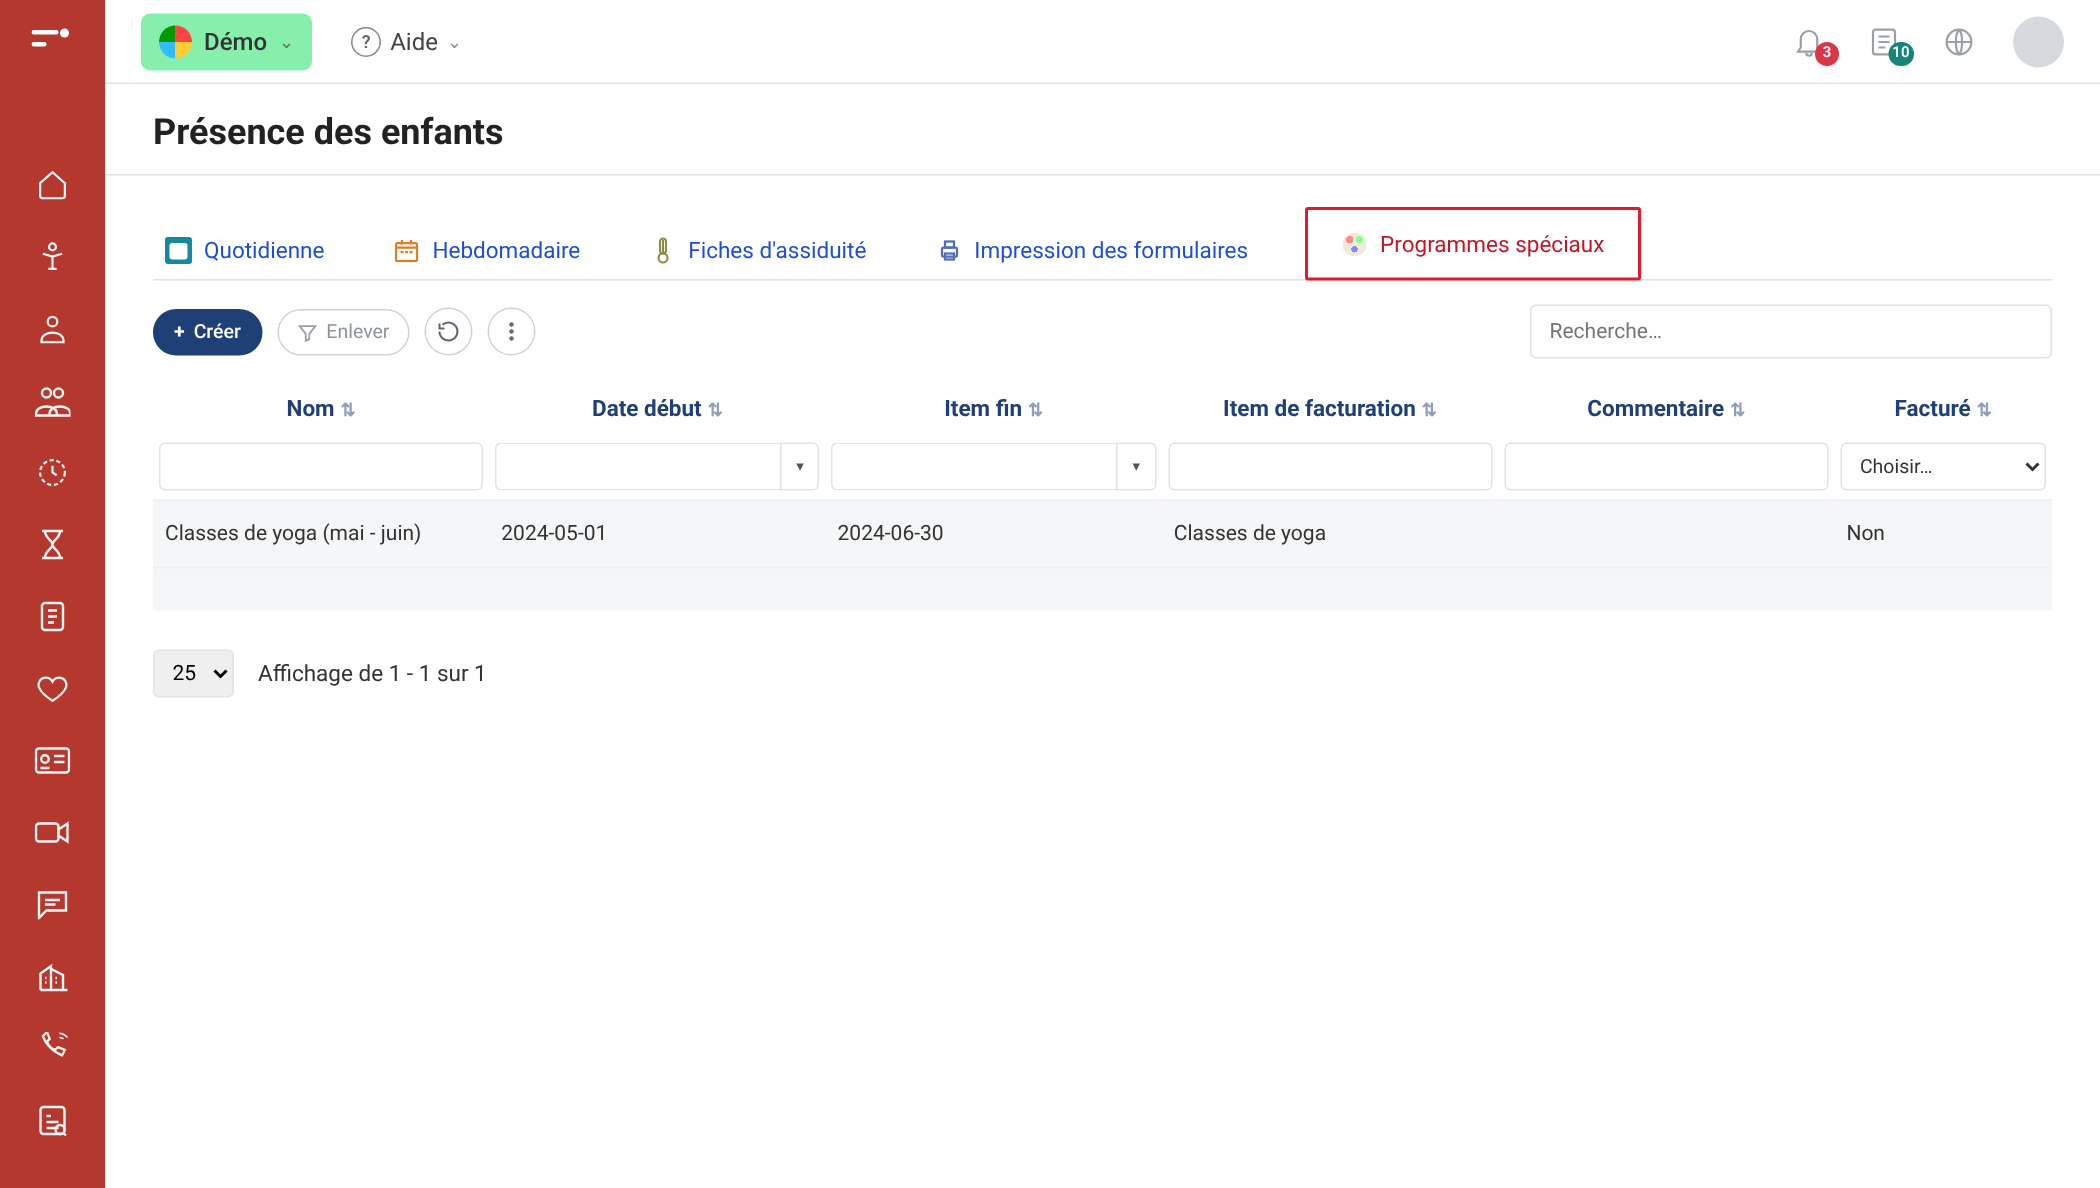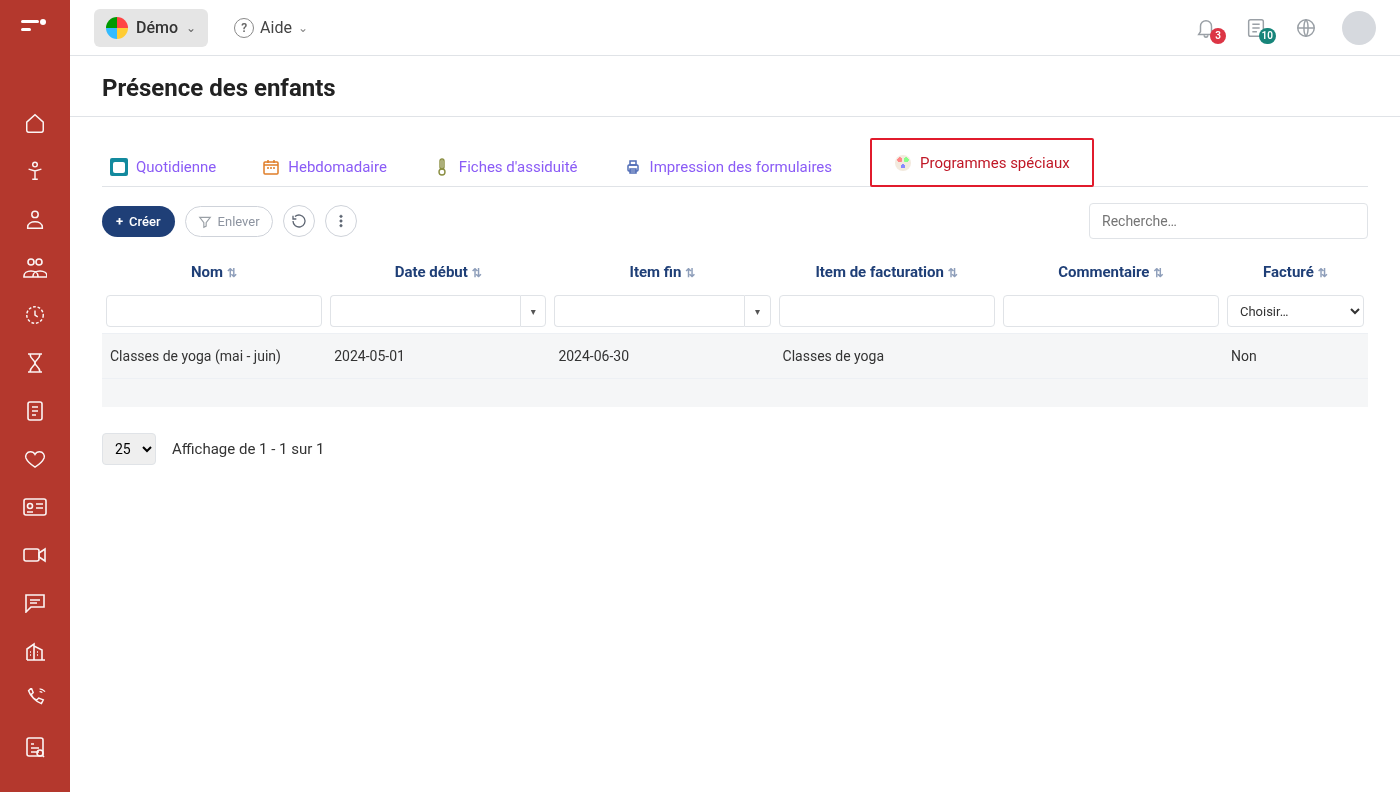--- a/index.html
+++ b/index.html
@@ -27,61 +27,61 @@
   .sidebar .logo{width:36px;height:30px;display:flex;align-items:center;justify-content:center;}
   .sidebar .spacer{height:30px;}
   .nav-icon{width:40px;height:30px;display:flex;align-items:center;justify-content:center;color:#fff;opacity:.95;cursor:pointer;}
   .nav-icon svg{stroke:#fff;fill:none;stroke-width:1.6;}
 
   
   .main{margin-left:var(--sidebar-w);}
 
   
   .topbar{height:var(--header-h);display:flex;align-items:center;padding:0 24px;border-bottom:1px solid var(--border);}
-  .brand-chip{display:flex;align-items:center;gap:8px;background:#e5e5e5;border-radius:6px;padding:8px 12px;cursor:pointer;}
+  .brand-chip{display:flex;align-items:center;gap:8px;background:#86efac;border-radius:6px;padding:8px 12px;cursor:pointer;}
   .brand-chip .brand-logo{width:22px;height:22px;border-radius:50%;background:conic-gradient(#f44 0 90deg,#fc3 90deg 180deg,#3bf 180deg 270deg,#090 270deg 360deg);}
   .brand-chip .brand-label{font-weight:500;color:#333;}
   .brand-chip .chev{color:#666;}
   .help-chip{display:flex;align-items:center;gap:6px;margin-left:16px;color:#444;cursor:pointer;padding:8px 10px;border-radius:6px;}
   .help-chip .help-icon{width:20px;height:20px;border:1.5px solid #888;border-radius:50%;display:flex;align-items:center;justify-content:center;color:#666;font-size:12px;font-weight:600;}
 
   .topbar-right{margin-left:auto;display:flex;align-items:center;gap:22px;}
   .icon-btn{position:relative;cursor:pointer;display:flex;align-items:center;justify-content:center;width:28px;height:28px;}
   .icon-btn svg{stroke:#9aa0a6;fill:none;stroke-width:1.6;}
   .badge{position:absolute;right:-6px;bottom:-2px;background:var(--accent);color:#fff;font-size:10px;line-height:14px;min-width:16px;height:16px;border-radius:10px;display:flex;align-items:center;justify-content:center;padding:0 3px;font-weight:600;}
   .badge.teal{background:var(--teal);}
   .avatar{width:34px;height:34px;border-radius:50%;background:#d6d9de;}
 
   .page-title-row{padding:18px 32px 14px 32px;border-bottom:1px solid var(--border);}
   .page-title{font-size:24px;font-weight:700;color:#222;}
 
   .content{padding:0 32px 40px 32px;}
 
   
   .tabs{display:flex;align-items:flex-end;gap:30px;height:56px;margin-top:14px;border-bottom:1px solid var(--border);}
-  .tab{display:flex;align-items:center;gap:8px;padding:10px 8px;cursor:pointer;color:#8b5cf6;font-size:15px;}
+  .tab{display:flex;align-items:center;gap:8px;padding:10px 8px;cursor:pointer;color:#1d4ed8;font-size:15px;}
   .tab .ti{width:18px;height:18px;display:inline-flex;align-items:center;justify-content:center;font-size:14px;}
   .tab .dot-palette{width:16px;height:16px;border-radius:50%;background:radial-gradient(circle at 30% 30%,#f88 15%,transparent 16%),radial-gradient(circle at 70% 30%,#8f8 15%,transparent 16%),radial-gradient(circle at 50% 70%,#88f 15%,transparent 16%),#f3eade;}
   .tab.active-highlight{position:relative;border:2px solid #e11b2c;border-bottom:2px solid #e11b2c;background:#fff;color:#c01827;border-radius:2px;height:49px;margin-bottom:-1px;padding:0 22px;}
   .tab.active-highlight::after{content:"";position:absolute;right:-1px;top:10px;bottom:10px;width:0;}
   
   .ic-daily{background:#138a9e;width:18px;height:18px;border-radius:2px;position:relative;}
   .ic-daily::after{content:"";position:absolute;inset:4px 3px 3px 3px;background:#fff;border-radius:2px;}
   .ic-weekly{color:var(--orange);}
   .ic-print{color:#516db6;}
   .ic-thermo{color:var(--olive);}
 
   
   .toolbar{display:flex;align-items:center;gap:10px;padding:16px 0;}
   .btn-primary{background:var(--primary);color:#fff;border:none;border-radius:20px;padding:8px 14px;display:flex;align-items:center;gap:6px;font-size:13px;font-weight:500;cursor:pointer;}
   .btn-outline{background:#fff;color:#8d94a0;border:1px solid #cfd3da;border-radius:20px;padding:7px 12px;display:flex;align-items:flex-end;gap:6px;font-size:13px;cursor:pointer;}
   .btn-circ{width:32px;height:32px;border:1px solid #cfd3da;border-radius:50%;display:flex;align-items:center;justify-content:center;background:#fff;cursor:pointer;}
   .btn-circ svg{stroke:#5e6673;}
   .search-box{margin-left:auto;}
-  .search-input{width:279px;height:36px;border:1px solid var(--border);border-radius:4px;padding:0 12px;font-size:14px;color:#333;}
+  .search-input{width:348px;height:36px;border:1px solid var(--border);border-radius:4px;padding:0 12px;font-size:14px;color:#333;}
 
   
   table.grid{width:100%;border-collapse:separate;border-spacing:0;}
   .grid th{font-weight:700;color:#1f3f77;font-size:15px;text-align:center;padding:8px 6px;}
   .sort-ic{opacity:.5;font-size:12px;margin-left:4px;}
   .filters td{padding:6px 4px;}
   .filters input,.filters select{width:100%;height:32px;border:1px solid var(--border);border-radius:4px;font-size:13px;padding:0 8px;color:#333;background:#fff;}
   .date-wrap{display:flex;}
   .date-wrap input{border-top-right-radius:0;border-bottom-right-radius:0;border-right:0;}
   .date-wrap button{width:28px;border:1px solid var(--border);border-left:1px solid var(--border);border-top-right-radius:4px;border-bottom-right-radius:4px;background:#fff;color:#555;cursor:pointer;font-size:10px;}

